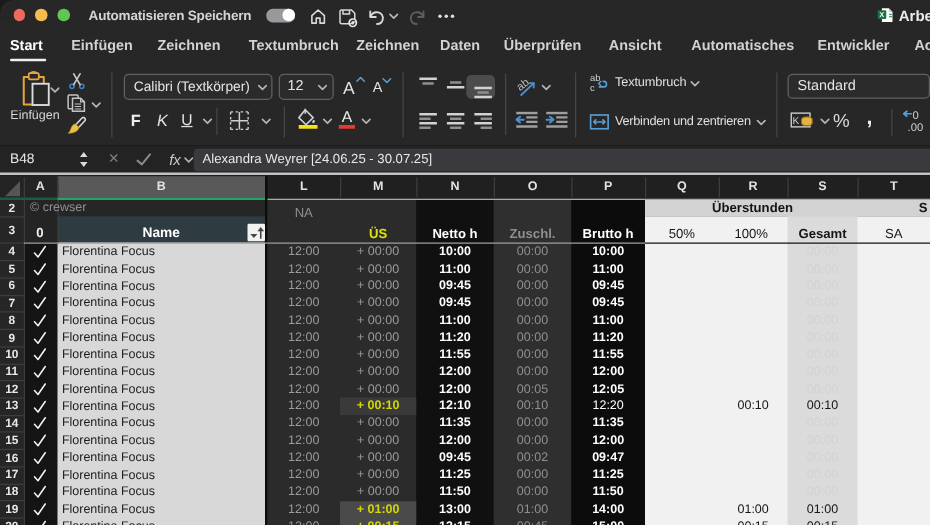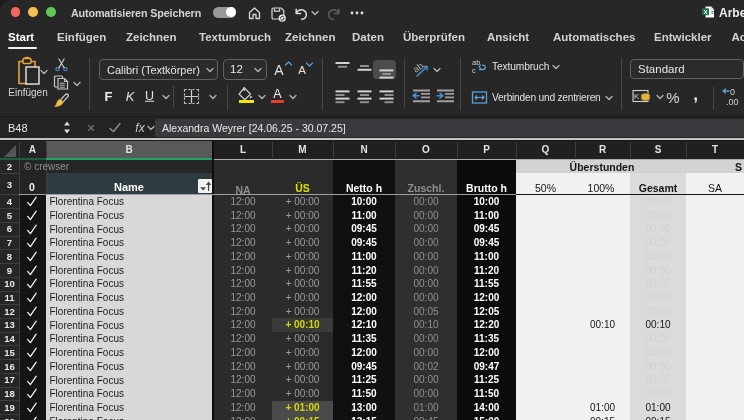--- a/index.html
+++ b/index.html
@@ -318,21 +318,21 @@
 <div style="position:absolute;left:0px;top:172.7px;width:19px;height:1px;background:#3d3d3d;"></div>
 <div style="position:absolute;left:0px;top:193.7px;width:19px;height:1.3px;background:#3d3d3d;"></div>
 <div style="position:absolute;left:32px;top:186.5px;transform:translate(-50%,-50%);font-size:10.5px;color:#f0f0f0;font-weight:700;white-space:nowrap;line-height:1;">0</div>
 <div style="position:absolute;left:129px;top:187.3px;transform:translate(-50%,-50%);font-size:11px;color:#ffffff;font-weight:700;white-space:nowrap;line-height:1;">Name</div>
 <div style="position:absolute;left:197.5px;top:178.8px;width:14px;height:14px;background:#f2f2f2;border-radius:1px;"></div>
 <svg style="position:absolute;left:198.5px;top:180px;" width="13" height="12" viewBox="0 0 13 12">
 <path d="M1.2 7.2 L7 7.2 L4.1 10.4 Z" fill="#444"></path>
 <path d="M9.6 11 L9.6 3.4" stroke="#444" stroke-width="1.3"></path>
 <path d="M9.6 1.6 L6.9 5 L12.3 5 Z" fill="#444"></path>
     </svg>
-<div style="position:absolute;left:243.0px;top:190px;transform:translate(-50%,-50%);font-size:10.5px;color:#8f8f8f;font-weight:700;white-space:nowrap;line-height:1;">NA</div>
+<div style="position:absolute;left:243.0px;top:171px;transform:translate(-50%,-50%);font-size:10.5px;color:#8f8f8f;font-weight:400;white-space:nowrap;line-height:1;">NA</div>
 <div style="position:absolute;left:302.5px;top:187.8px;transform:translate(-50%,-50%);font-size:10.5px;color:#dfe300;font-weight:700;white-space:nowrap;line-height:1;">ÜS</div>
 <div style="position:absolute;left:364.0px;top:187.8px;transform:translate(-50%,-50%);font-size:10.5px;color:#ffffff;font-weight:700;white-space:nowrap;line-height:1;">Netto h</div>
 <div style="position:absolute;left:426.0px;top:187.8px;transform:translate(-50%,-50%);font-size:10.5px;color:#8f8f8f;font-weight:700;white-space:nowrap;line-height:1;">Zuschl.</div>
 <div style="position:absolute;left:486.5px;top:187.8px;transform:translate(-50%,-50%);font-size:10.5px;color:#ffffff;font-weight:700;white-space:nowrap;line-height:1;">Brutto h</div>
 <div style="position:absolute;left:545.5px;top:187.8px;transform:translate(-50%,-50%);font-size:10.5px;color:#151515;font-weight:400;white-space:nowrap;line-height:1;">50%</div>
 <div style="position:absolute;left:601px;top:187.8px;transform:translate(-50%,-50%);font-size:10.5px;color:#151515;font-weight:400;white-space:nowrap;line-height:1;">100%</div>
 <div style="position:absolute;left:658.0px;top:187.8px;transform:translate(-50%,-50%);font-size:10.5px;color:#151515;font-weight:700;white-space:nowrap;line-height:1;">Gesamt</div>
 <div style="position:absolute;left:715.0px;top:187.8px;transform:translate(-50%,-50%);font-size:10.5px;color:#151515;font-weight:400;white-space:nowrap;line-height:1;">SA</div>
 <div style="position:absolute;left:9.5px;top:201.865px;transform:translate(-50%,-50%);font-size:9.5px;color:#e8e8e8;font-weight:600;white-space:nowrap;line-height:1;">4</div>
 <div style="position:absolute;left:0px;top:208.13px;width:19px;height:1px;background:#3d3d3d;"></div>
@@ -446,21 +446,21 @@
 <div style="position:absolute;left:0px;top:331.7px;width:19px;height:1px;background:#3d3d3d;"></div>
 <svg style="position:absolute;left:26px;top:319.6px;" width="12" height="12" viewBox="0 0 12 12">
 <path d="M1.6 6.4 L4.4 9.6 L10.2 1.2" fill="none" stroke="#f5f5f5" stroke-width="1.25" stroke-linecap="round" stroke-linejoin="round"></path>
     </svg>
 <div style="position:absolute;left:49.5px;top:325.635px;transform:translateY(-50%);font-size:10px;color:#1c1c1c;font-weight:400;white-space:nowrap;line-height:1;">Florentina Focus</div>
 <div style="position:absolute;left:243.0px;top:325.435px;transform:translate(-50%,-50%);font-size:10px;color:#9a9a9a;font-weight:400;white-space:nowrap;line-height:1;">12:00</div>
 <div style="position:absolute;left:272px;top:318.17px;width:61px;height:14.13px;background:#3a3a3a;"></div>
 <div style="position:absolute;left:302.5px;top:325.435px;transform:translate(-50%,-50%);font-size:10px;color:#d3d900;font-weight:700;white-space:nowrap;line-height:1;">+ 00:10</div>
 <div style="position:absolute;left:364.0px;top:325.435px;transform:translate(-50%,-50%);font-size:10px;color:#ffffff;font-weight:700;white-space:nowrap;line-height:1;">12:10</div>
 <div style="position:absolute;left:426.0px;top:325.435px;transform:translate(-50%,-50%);font-size:10px;color:#8f8f8f;font-weight:400;white-space:nowrap;line-height:1;">00:10</div>
-<div style="position:absolute;left:486.5px;top:325.435px;transform:translate(-50%,-50%);font-size:10px;color:#ffffff;font-weight:700;white-space:nowrap;line-height:1;">12:20</div>
+<div style="position:absolute;left:486.5px;top:325.435px;transform:translate(-50%,-50%);font-size:10px;color:#ffffff;font-weight:400;white-space:nowrap;line-height:1;">12:20</div>
 <div style="position:absolute;left:602.5px;top:325.435px;transform:translate(-50%,-50%);font-size:10px;color:#151515;font-weight:400;white-space:nowrap;line-height:1;">00:10</div>
 <div style="position:absolute;left:658.0px;top:325.435px;transform:translate(-50%,-50%);font-size:10px;color:#151515;font-weight:400;white-space:nowrap;line-height:1;">00:10</div>
 <div style="position:absolute;left:9.5px;top:339.165px;transform:translate(-50%,-50%);font-size:9.5px;color:#e8e8e8;font-weight:600;white-space:nowrap;line-height:1;">14</div>
 <div style="position:absolute;left:0px;top:345.43px;width:19px;height:1px;background:#3d3d3d;"></div>
 <svg style="position:absolute;left:26px;top:333.4px;" width="12" height="12" viewBox="0 0 12 12">
 <path d="M1.6 6.4 L4.4 9.6 L10.2 1.2" fill="none" stroke="#f5f5f5" stroke-width="1.25" stroke-linecap="round" stroke-linejoin="round"></path>
     </svg>
 <div style="position:absolute;left:49.5px;top:339.365px;transform:translateY(-50%);font-size:10px;color:#1c1c1c;font-weight:400;white-space:nowrap;line-height:1;">Florentina Focus</div>
 <div style="position:absolute;left:243.0px;top:339.165px;transform:translate(-50%,-50%);font-size:10px;color:#9a9a9a;font-weight:400;white-space:nowrap;line-height:1;">12:00</div>
 <div style="position:absolute;left:302.5px;top:339.165px;transform:translate(-50%,-50%);font-size:10px;color:#9a9a9a;font-weight:400;white-space:nowrap;line-height:1;">+ 00:00</div>

